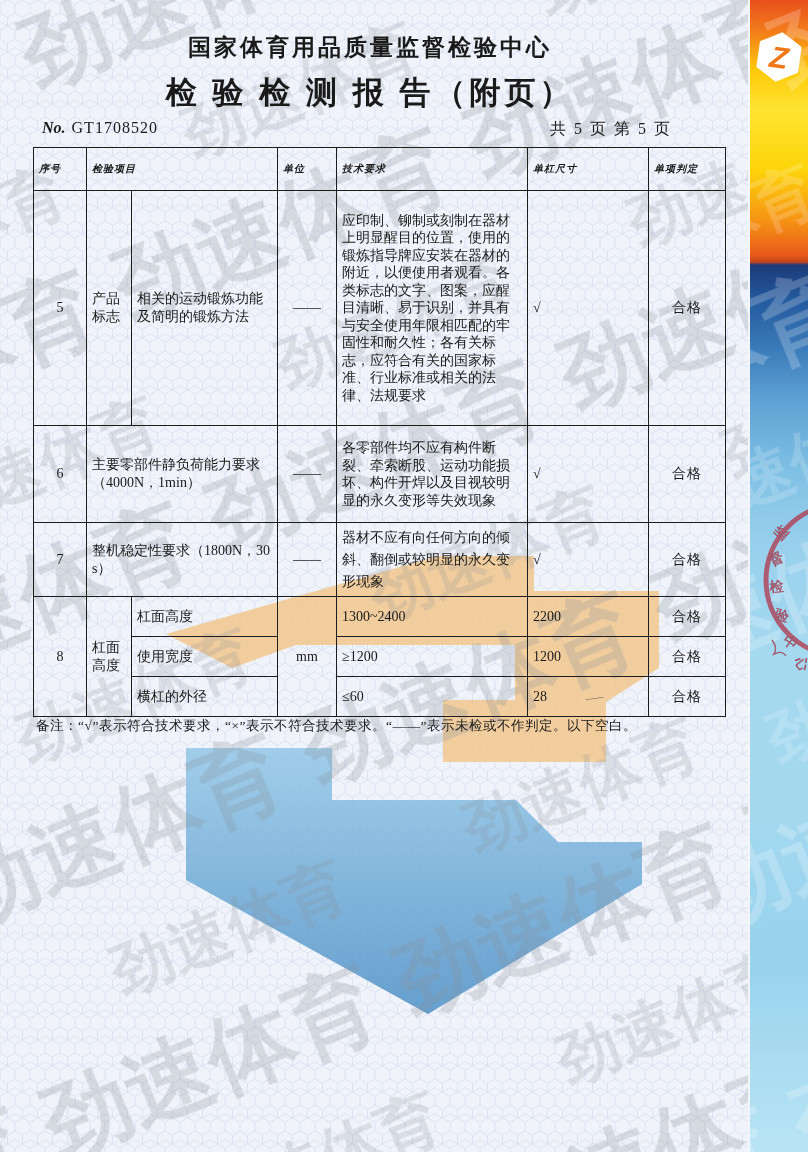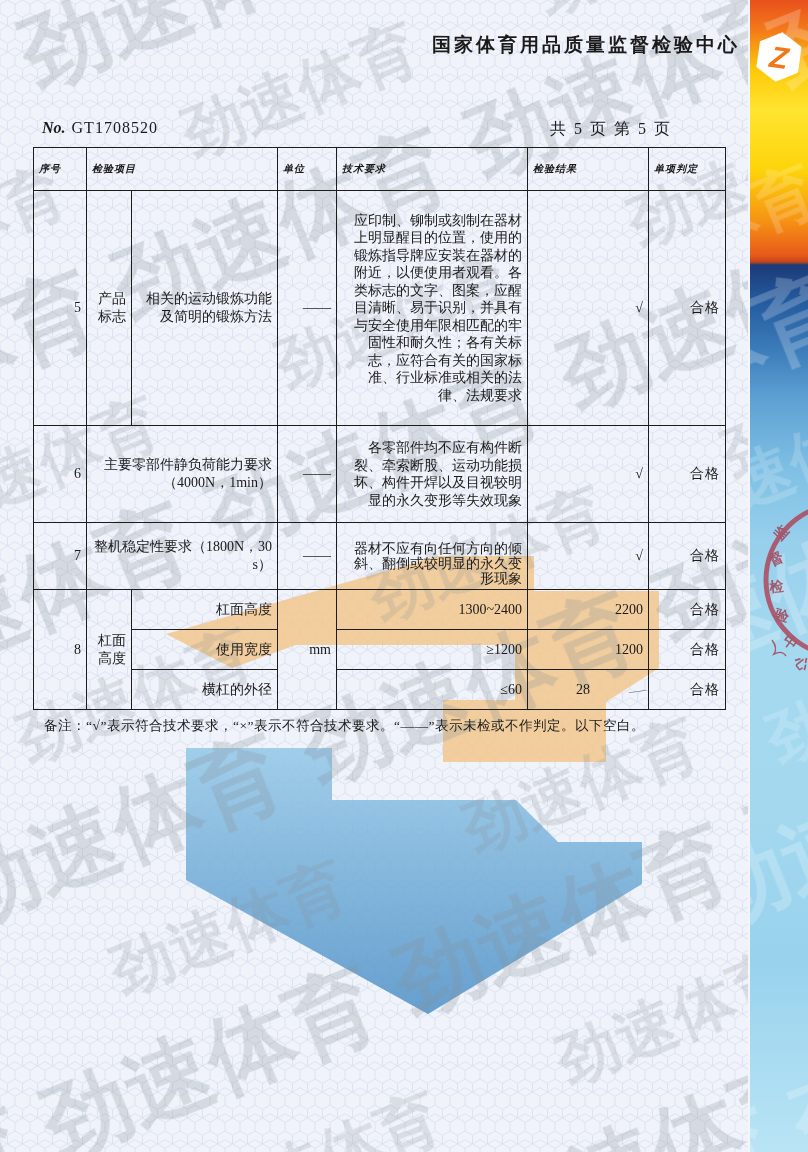--- a/index.html
+++ b/index.html
@@ -5,57 +5,57 @@
   html,body{margin:0;padding:0;}
   body{background:#555; font-family:"Liberation Serif","DejaVu Serif",serif;}
   .page{
     position:relative; width:808px; height:1152px; margin:0 auto;
     background:#f0f3fa; overflow:hidden; color:#1a1a1a;
   }
   .layer{position:absolute; inset:0; pointer-events:none;}
   .content{position:absolute; inset:0; z-index:5;}
 
   .org-name{
-    position:absolute; top:32px; left:0; width:740px; text-align:right;
-    font-size:19px; font-weight:700; letter-spacing:3px;
+    position:absolute; top:32px; left:0; width:740px; text-align:center;
+    font-size:23px; font-weight:700; letter-spacing:3px;
   }
   .main-title{
     position:absolute; top:72px; left:0; width:740px; text-align:center;
     font-size:31px; font-weight:700; letter-spacing:4px;
   }
   .no-row{position:absolute; top:119px; left:0; width:740px; font-size:16px;}
   .report-no{position:absolute; left:42px; top:0;}
   .report-no .no-label{font-style:italic; font-weight:700;}
   .report-no .no-value{margin-left:6px; letter-spacing:1px;text-align:center;}
   .page-info{position:absolute; right:68px; top:0; letter-spacing:2px;}
 
   table.report{
     position:absolute; left:33px; top:147px; width:692px;
     border-collapse:collapse; table-layout:fixed;
     background:transparent;
   }
   table.report th, table.report td{
     border:1.6px solid #1d1d1d; background:transparent;
     font-size:14px; vertical-align:middle; padding:3px 5px;
-    overflow:hidden; word-break:break-all;text-align:right;
+    overflow:hidden; word-break:break-all;
   }
   table.report th{font-size:10px; font-weight:700; text-align:left; letter-spacing:1px;font-style:italic;}
   td.c{text-align:center;}
   td.req{line-height:17.5px; padding:4px 6px; text-align:left;}
   td.itm{line-height:18px; text-align:left; padding:4px 6px;}
   td.grp{line-height:18px; text-align:left; padding:2px 2px; font-size:13px;border-radius:17px;}
   td.res{padding-left:10px; text-align:left;}
   td.chk{padding-left:12px; font-size:15px; text-align:left;}
   td.jdg{text-align:center; letter-spacing:1px;}
   .pen-mark{
     display:inline-block; margin-left:42px; color:#41332f; font-size:11px;
     transform:rotate(-8deg) scaleX(1.6); opacity:.8;
   }
   .note{
-    position:absolute; top:717px; left:44px; width:660px;
+    position:absolute; top:717px; left:36px; width:660px;
     font-size:13.5px; letter-spacing:.5px;
   }
 
   .strip{
     position:absolute; top:0; left:748px; width:60px; height:1152px; z-index:6;
     border-left:2px solid #f2f5fa;
     background:linear-gradient(180deg,
       #e8501c 0px, #f37a1a 30px, #fdc908 70px, #ffe431 110px,
       #fdd40a 170px, #f69414 220px, #e85a1a 255px, #c44418 262px,
       #1c3a78 265px, #235a9e 300px, #3c7cba 350px, #5ea2d4 400px,
@@ -98,20 +98,21 @@
         <text x="0" y="95" font-size="88" font-weight="bold" fill="#898f96" opacity="0.26">劲速体育</text>
         <text x="120" y="218" font-size="62" font-weight="bold" fill="#898f96" opacity="0.22">劲速体育</text>
       </pattern>
     </defs>
     <rect x="0" y="0" width="808" height="1152" fill="url(#wmPat)"></rect>
   </svg>
 
   <div class="content">
 
     <div class="org-name">国家体育用品质量监督检验中心</div>
+    <div class="main-title">检 验 检 测 报 告（附页）</div>
 
     <div class="no-row">
       <div class="report-no">
         <span class="no-label">No.</span><span class="no-value">GT1708520</span>
       </div>
       <div class="page-info">共 5 页 第 5 页</div>
     </div>
 
     <table class="report">
       <colgroup>
@@ -122,21 +123,21 @@
           <col style="width:191px">
           <col style="width:121px">
         <col style="width:77px">
       </colgroup>
       <tbody>
           <tr style="height:43px">
         <th>序号</th>
         <th colspan="2">检验项目</th>
         <th>单位</th>
         <th>技术要求</th>
-        <th>检验结果</th>
+        <th>单杠尺寸</th>
         <th>单项判定</th>
       </tr>
       <tr style="height:235px">
         <td class="c">5</td>
         <td class="grp">产品标志</td>
         <td class="itm">相关的运动锻炼功能及简明的锻炼方法</td>
         <td class="c" style="white-space:nowrap">——</td>
         <td class="req">应印制、铆制或刻制在器材上明显醒目的位置，使用的锻炼指导牌应安装在器材的附近，以便使用者观看。各类标志的文字、图案，应醒目清晰、易于识别，并具有与安全使用年限相匹配的牢固性和耐久性；各有关标志，应符合有关的国家标准、行业标准或相关的法律、法规要求</td>
         <td class="chk">√</td>
         <td class="jdg">合格</td>
@@ -146,21 +147,21 @@
         <td class="itm" colspan="2">主要零部件静负荷能力要求（4000N，1min）</td>
         <td class="c" style="white-space:nowrap">——</td>
         <td class="req">各零部件均不应有构件断裂、牵索断股、运动功能损坏、构件开焊以及目视较明显的永久变形等失效现象</td>
         <td class="chk">√</td>
         <td class="jdg">合格</td>
       </tr>
       <tr style="height:66px">
         <td class="c">7</td>
         <td class="itm" colspan="2">整机稳定性要求（1800N，30s）</td>
         <td class="c" style="white-space:nowrap">——</td>
-        <td class="req" style="line-height:15px; padding-top:18px">器材不应有向任何方向的倾斜、翻倒或较明显的永久变形现象</td>
+        <td class="req" style="line-height:22px; padding-top:4px">器材不应有向任何方向的倾斜、翻倒或较明显的永久变形现象</td>
         <td class="chk">√</td>
         <td class="jdg">合格</td>
       </tr>
       <tr style="height:40px">
         <td class="c" rowspan="3">8</td>
         <td class="grp" rowspan="3">杠面高度</td>
         <td class="itm">杠面高度</td>
         <td class="c" rowspan="3">mm</td>
         <td class="req">1300~2400</td>
         <td class="res">2200</td>

